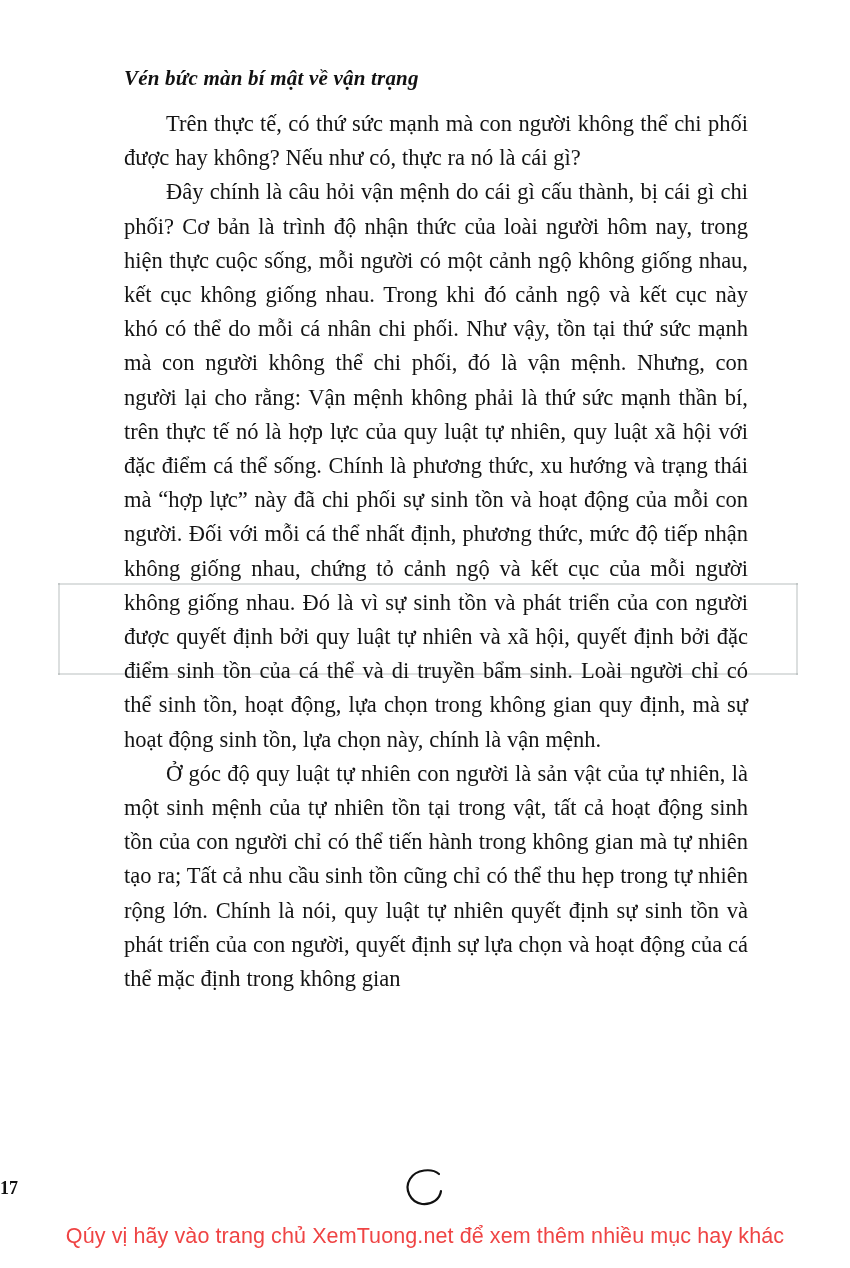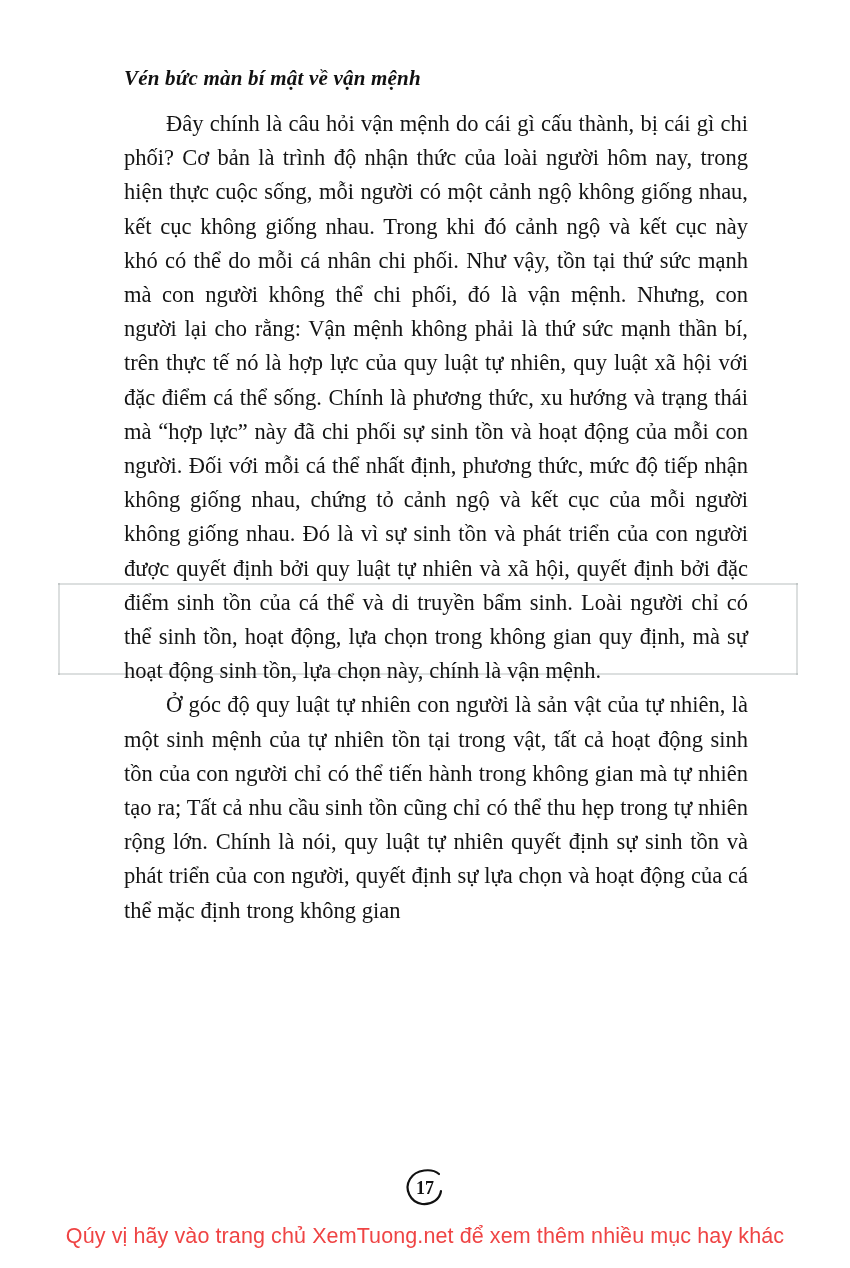--- a/index.html
+++ b/index.html
@@ -79,21 +79,20 @@
   .wm-l-bot { left: 0; top: 98px; width: 740px; height: 2px; }
   .wm-l-left { left: 0; top: 8px; width: 2px; height: 92px; }
   .wm-l-right { left: 738px; top: 8px; width: 2px; height: 92px; }
 
   
   .folio {
     position: absolute;
     left: 0;
     top: 1168px;
     width: 850px;
-    text-align: center;
     height: 44px;
   }
   .folio .swirl {
     position: absolute;
     left: 50%;
     top: 0;
     transform: translateX(-50%);
     width: 46px;
     height: 40px;
   }
@@ -125,21 +124,22 @@
 <div class="page">
 
   <div class="watermark">
     <div class="wm-line wm-l-top"></div>
     <div class="wm-line wm-l-bot"></div>
     <div class="wm-line wm-l-left"></div>
     <div class="wm-line wm-l-right"></div>
   </div>
 
   <div class="content">
-    <div class="running-head">Vén bức màn bí mật về vận mệnh</div>
+    <div class="running-head">Vén bức màn bí mật về vận trạng</div>
+    <p class="body-par">Trên thực tế, có thứ sức mạnh mà con người không thể chi phối được hay không? Nếu như có, thực ra nó là cái gì?</p>
     <p class="body-par">Đây chính là câu hỏi vận mệnh do cái gì cấu thành, bị cái gì chi phối? Cơ bản là trình độ nhận thức của loài người hôm nay, trong hiện thực cuộc sống, mỗi người có một cảnh ngộ không giống nhau, kết cục không giống nhau. Trong khi đó cảnh ngộ và kết cục này khó có thể do mỗi cá nhân chi phối. Như vậy, tồn tại thứ sức mạnh mà con người không thể chi phối, đó là vận mệnh. Nhưng, con người lại cho rằng: Vận mệnh không phải là thứ sức mạnh thần bí, trên thực tế nó là hợp lực của quy luật tự nhiên, quy luật xã hội với đặc điểm cá thể sống. Chính là phương thức, xu hướng và trạng thái mà “hợp lực” này đã chi phối sự sinh tồn và hoạt động của mỗi con người. Đối với mỗi cá thể nhất định, phương thức, mức độ tiếp nhận không giống nhau, chứng tỏ cảnh ngộ và kết cục của mỗi người không giống nhau. Đó là vì sự sinh tồn và phát triển của con người được quyết định bởi quy luật tự nhiên và xã hội, quyết định bởi đặc điểm sinh tồn của cá thể và di truyền bẩm sinh. Loài người chỉ có thể sinh tồn, hoạt động, lựa chọn trong không gian quy định, mà sự hoạt động sinh tồn, lựa chọn này, chính là vận mệnh.</p>
     <p class="body-par">Ở góc độ quy luật tự nhiên con người là sản vật của tự nhiên, là một sinh mệnh của tự nhiên tồn tại trong vật, tất cả hoạt động sinh tồn của con người chỉ có thể tiến hành trong không gian mà tự nhiên tạo ra; Tất cả nhu cầu sinh tồn cũng chỉ có thể thu hẹp trong tự nhiên rộng lớn. Chính là nói, quy luật tự nhiên quyết định sự sinh tồn và phát triển của con người, quyết định sự lựa chọn và hoạt động của cá thể mặc định trong không gian</p>
   </div>
 
   <div class="folio">
     <svg class="swirl" viewBox="0 0 46 40">
       <path d="M37 6 C30 0, 14 1, 8 11 C2 21, 8 34, 20 36 C30 37, 38 31, 39 23" fill="none" stroke="#111" stroke-width="2.2" stroke-linecap="round"></path>
     </svg>
     <span class="num">17</span>
   </div>

